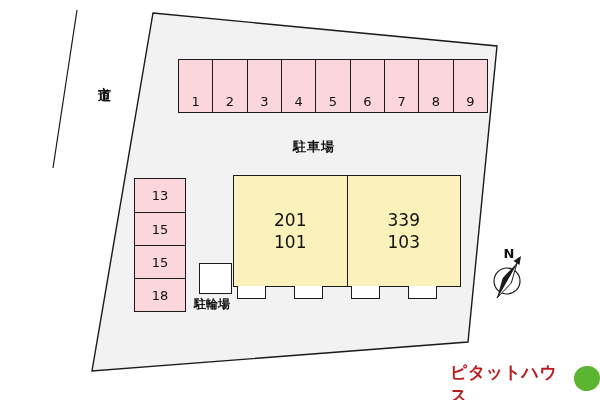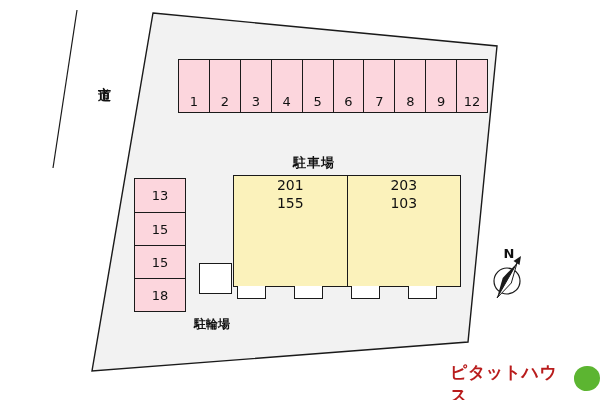--- a/index.html
+++ b/index.html
@@ -3,37 +3,37 @@
 <meta charset="utf-8">
 <style>
   * { margin:0; padding:0; box-sizing:border-box; }
   html,body { background:#ffffff; }
   body { font-family:"DejaVu Sans","Liberation Sans",sans-serif; color:#111; }
   .canvas { position:relative; width:600px; height:400px; background:#fff; overflow:hidden; }
   .layer { position:absolute; left:0; top:0; width:600px; height:400px; }
 
   .label { position:absolute; color:#111; }
   .road-label { left:95px; top:76px; writing-mode:vertical-rl; font-size:13px; font-weight:bold; letter-spacing:2px; }
-  .parking-area-label { left:293px; top:138px; font-size:13px; font-weight:bold; letter-spacing:1px;margin-top:16px; }
-  .bike-label { left:194px; top:296px; font-size:12px; font-weight:bold;margin-top:20px; }
+  .parking-area-label { left:293px; top:138px; font-size:13px; font-weight:bold; letter-spacing:1px; }
+  .bike-label { left:194px; top:296px; font-size:12px; font-weight:bold; }
 
   .stall-row { position:absolute; left:178px; top:59px; width:310px; height:54px; display:flex;
                border:1.4px solid #1a1a1a; background:#fcd6dd; }
   .stall { flex:1; border-left:1px solid #1a1a1a; display:flex; align-items:flex-end; justify-content:center;
            padding-bottom:3px; font-size:13px; }
   .stall:first-child { border-left:none; }
 
   .side-col { position:absolute; left:134px; top:178px; width:52px; border:1.4px solid #1a1a1a; background:#fcd6dd; }
   .side-stall { height:33px; border-top:1px solid #1a1a1a; display:flex; align-items:center; justify-content:center; font-size:13px; }
   .side-stall:first-child { border-top:none; }
 
   .building { position:absolute; left:233px; top:175px; width:228px; height:112px; display:flex;
               border:1.5px solid #1a1a1a; background:#fbf2bb; }
   .unit { flex:1; border-left:1px solid #1a1a1a; display:flex; flex-direction:column; align-items:center;
-          font-size:14px; line-height:1.3; }
+          justify-content:center; font-size:17px; line-height:1.3; }
   .unit:first-child { border-left:none; }
 
   .porch { position:absolute; top:286px; width:29px; height:13px; background:#fff;
            border:1.2px solid #1a1a1a; border-top:none; }
   .porch.p1 { left:237px; } .porch.p2 { left:294px; } .porch.p3 { left:351px; } .porch.p4 { left:408px; }
 
   .bike-box { position:absolute; left:199px; top:263px; width:33px; height:31px; background:#fff; border:1.2px solid #1a1a1a; }
 
   .logo { position:absolute; left:450px; top:349px; display:flex; align-items:center; gap:4px; }
   .logo-text { font-size:17px; font-weight:bold; letter-spacing:0.5px; color:#b91c1c;margin-top:12px; }
@@ -61,39 +61,38 @@
   <div class="stall-row">
     <div class="stall">1</div>
     <div class="stall">2</div>
     <div class="stall">3</div>
     <div class="stall">4</div>
     <div class="stall">5</div>
     <div class="stall">6</div>
     <div class="stall">7</div>
     <div class="stall">8</div>
     <div class="stall">9</div>
-    <div class="stall">12</div>
   </div>
 
   <div class="label parking-area-label">駐車場</div>
 
   <div class="side-col">
     <div class="side-stall">13</div>
     <div class="side-stall">15</div>
     <div class="side-stall">15</div>
     <div class="side-stall">18</div>
   </div>
 
   <div class="building">
     <div class="unit">
       <div>201</div>
-      <div>155</div>
+      <div>101</div>
     </div>
     <div class="unit">
-      <div>203</div>
+      <div>339</div>
       <div>103</div>
     </div>
   </div>
 
   <div class="porch p1"></div>
   <div class="porch p2"></div>
   <div class="porch p3"></div>
   <div class="porch p4"></div>
 
   <div class="bike-box"></div>

